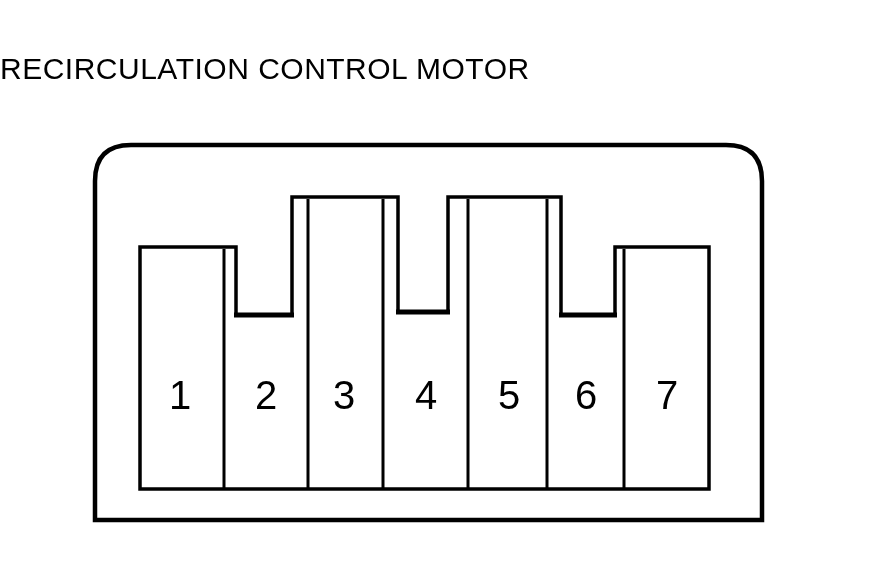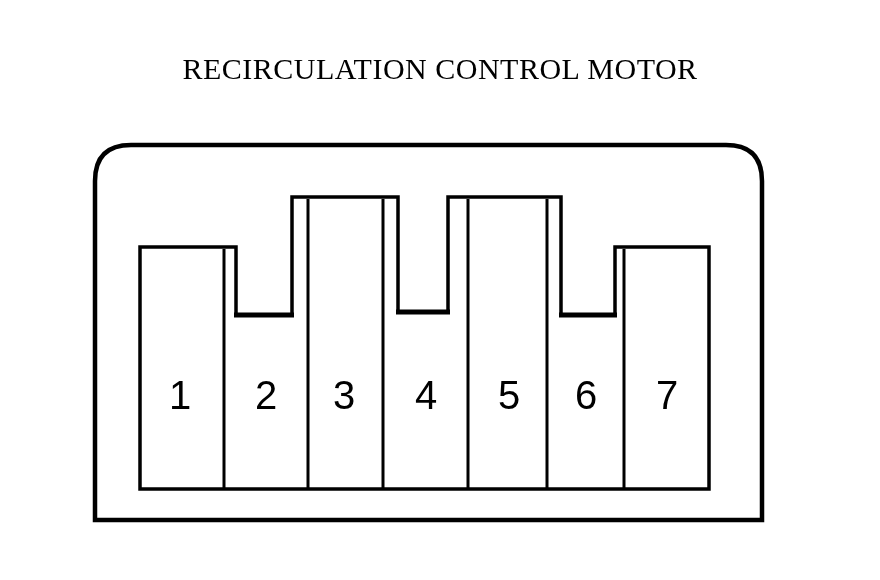--- a/index.html
+++ b/index.html
@@ -12,28 +12,26 @@
     background: #ffffff;
     position: relative;
     overflow: hidden;
     font-family: "Liberation Sans", sans-serif;
   }
   .diagram-title {
     position: absolute;
     top: 52px;
     left: 0;
     width: 880px;
-    text-align: center;
     font-size: 30px;
     line-height: 34px;
     letter-spacing: 0.5px;
     color: #000000;
     white-space: pre;
     font-weight: 400;
-    font-family: Liberation Serif, serif;
   }
   .connector-svg {
     position: absolute;
     left: 0;
     top: 0;
   }
   .pin-digit {
     font-family: "Liberation Sans", sans-serif;
     font-size: 40px;
     fill: #000000;

